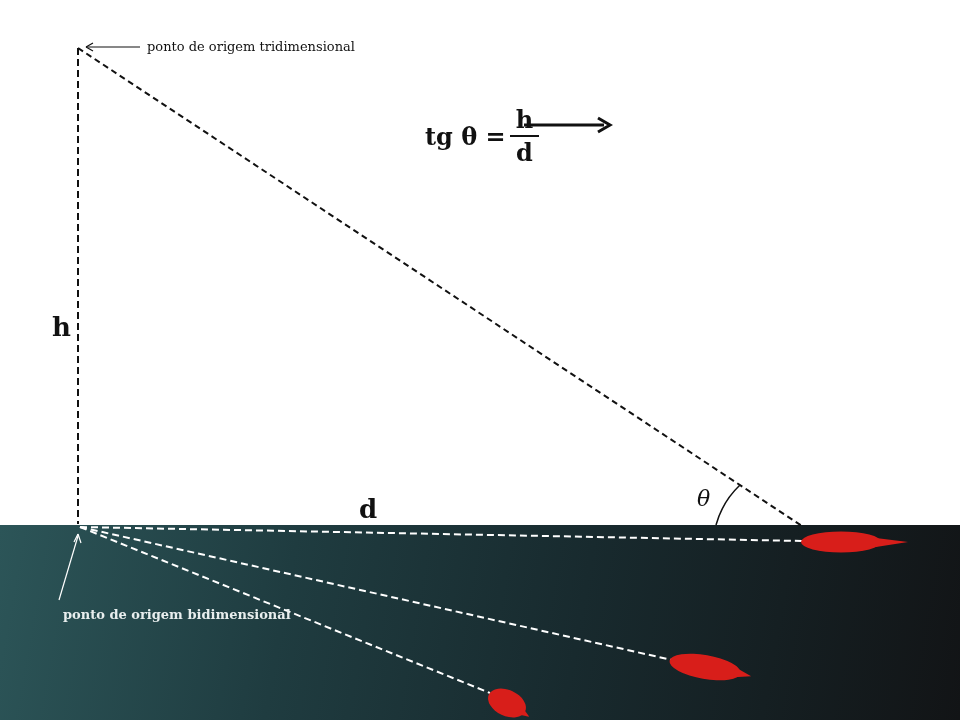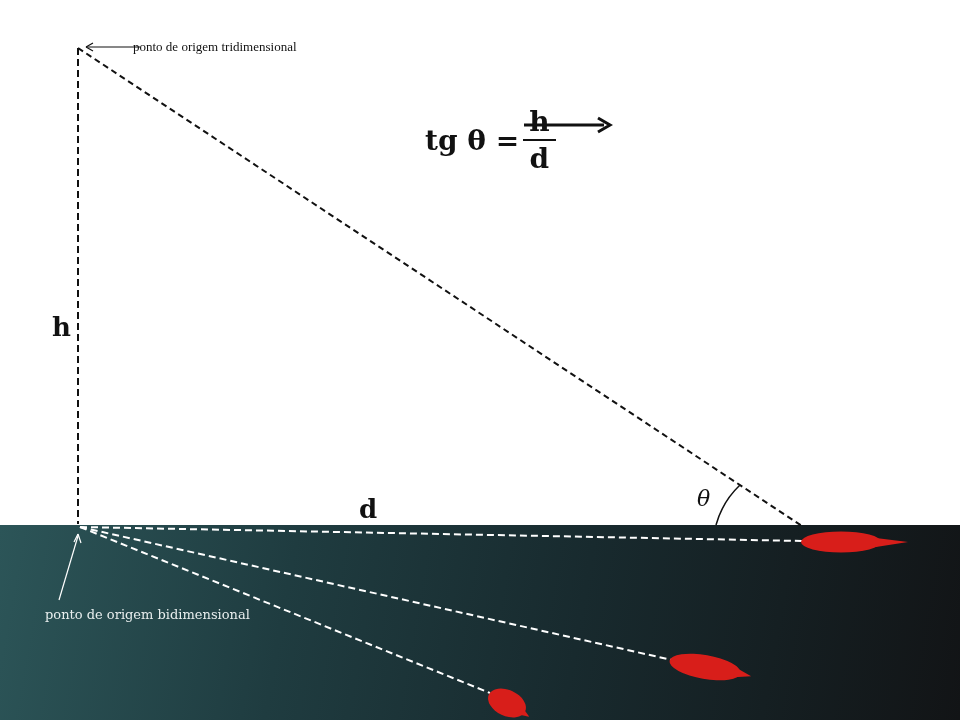--- a/index.html
+++ b/index.html
@@ -5,21 +5,21 @@
     html, body { margin: 0; padding: 0; }
     body { width: 960px; height: 720px; position: relative; overflow: hidden; background: #ffffff; font-family: "DejaVu Serif", serif; }
     .stage { position: absolute; left: 0; top: 0; width: 960px; height: 720px; }
     .ground { position: absolute; left: 0; top: 525px; width: 960px; height: 195px;
       background: linear-gradient(100deg, #2c5558 0%, #1f3c40 30%, #182a2e 60%, #121416 100%); }
     svg.overlay { position: absolute; left: 0; top: 0; }
     .label { position: absolute; white-space: nowrap; font-family: "DejaVu Serif", serif; }
     .small { font-size: 13px; color: #111; }
     .small.light { color: #e8eeee; }
     .big { font-size: 26px; font-weight: bold; color: #111; }
-    .formula { position: absolute; left: 425px; top: 108px; font-size: 28px; font-weight: bold; color: #111; display: flex; align-items: center; }
+    .formula { position: absolute; left: 425px; top: 108px; font-size: 24px; font-weight: bold; color: #111; display: flex; align-items: center; }
     .frac { display: inline-flex; flex-direction: column; align-items: center; margin-left: 4px; line-height: 1; }
     .frac .num { border-bottom: 2px solid #111; padding: 0 6px 3px 6px; }
     .frac .den { padding-top: 4px; }
     .theta-label { position: absolute; left: 697px; top: 486px; font-size: 22px; font-style: italic; color: #111; }
   </style>
 </head>
 <body>
 
 <div class="stage">
   <div class="ground"></div>
@@ -52,22 +52,22 @@
     <g transform="rotate(10 705 667)">
       <ellipse cx="705" cy="667" rx="36" ry="12" fill="#d81e1a"></ellipse>
       <path d="M 735 662 L 752 668 L 735 672 Z" fill="#d81e1a"></path>
     </g>
     <g transform="rotate(25 507 703)">
       <ellipse cx="507" cy="703" rx="20" ry="13" fill="#d81e1a"></ellipse>
       <path d="M 522 700 L 533 706 L 521 709 Z" fill="#d81e1a"></path>
     </g>
   </svg>
 
-  <div class="label small" style="left:133px; top:39px;font-family:Liberation Serif, serif;">ponto de origem tridimensional</div>
-  <div class="label small light" style="left:45px; top:607px;">ponto de origem bidimensional</div>
+  <div class="label small" style="left:147px; top:39px;">ponto de origem tridimensional</div>
+  <div class="label small light" style="left:63px; top:607px;font-weight:bold;">ponto de origem bidimensional</div>
   <div class="label big" style="left:52px; top:312px;">h</div>
   <div class="label big" style="left:359px; top:494px;">d</div>
   <div class="theta-label">θ</div>
 
   <div class="formula">
     <span>tg θ =</span>
     <span class="frac">
       <span class="num">h</span>
       <span class="den">d</span>
     </span>

